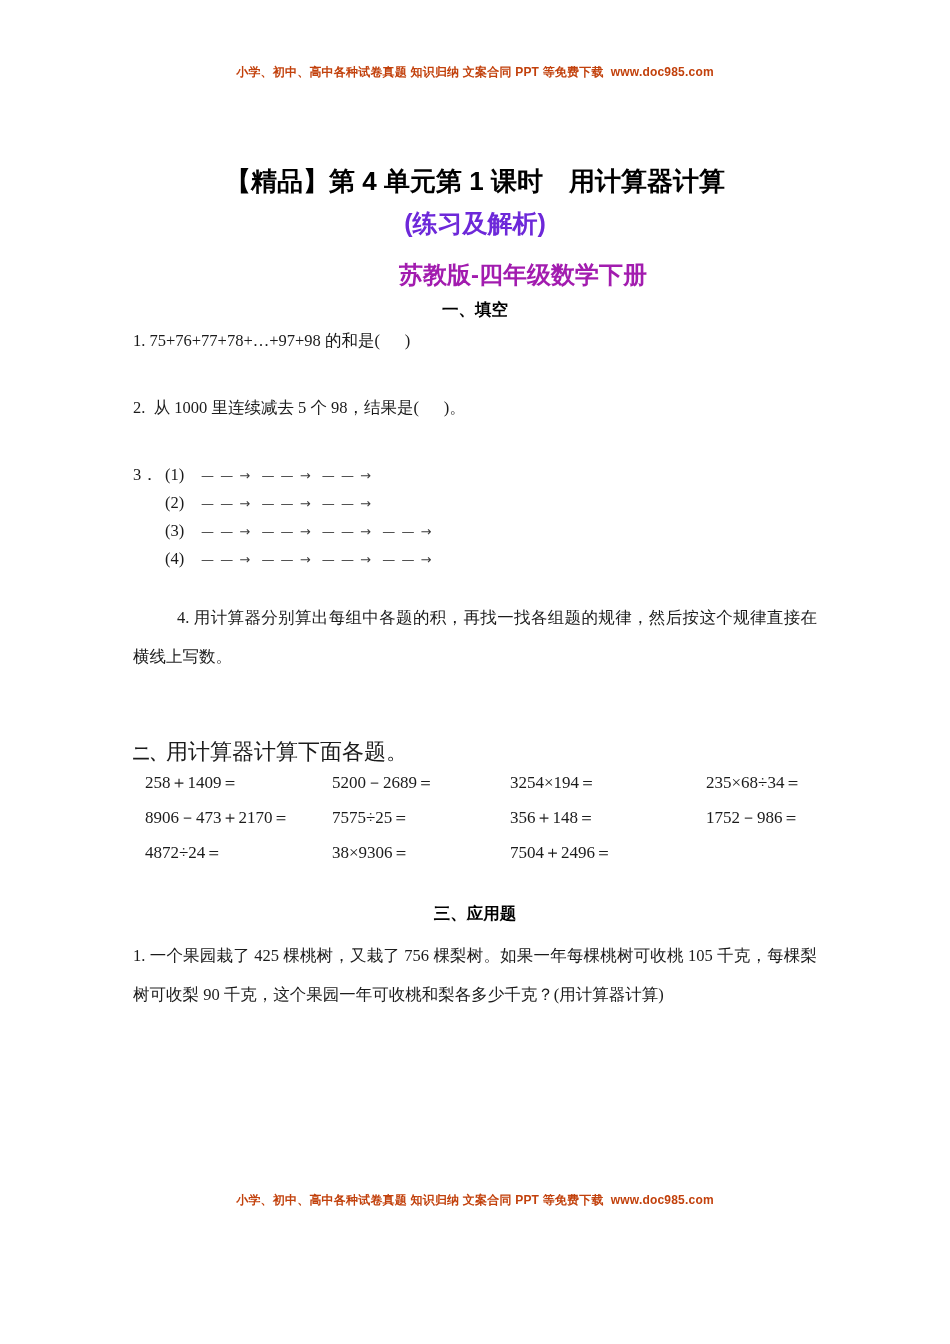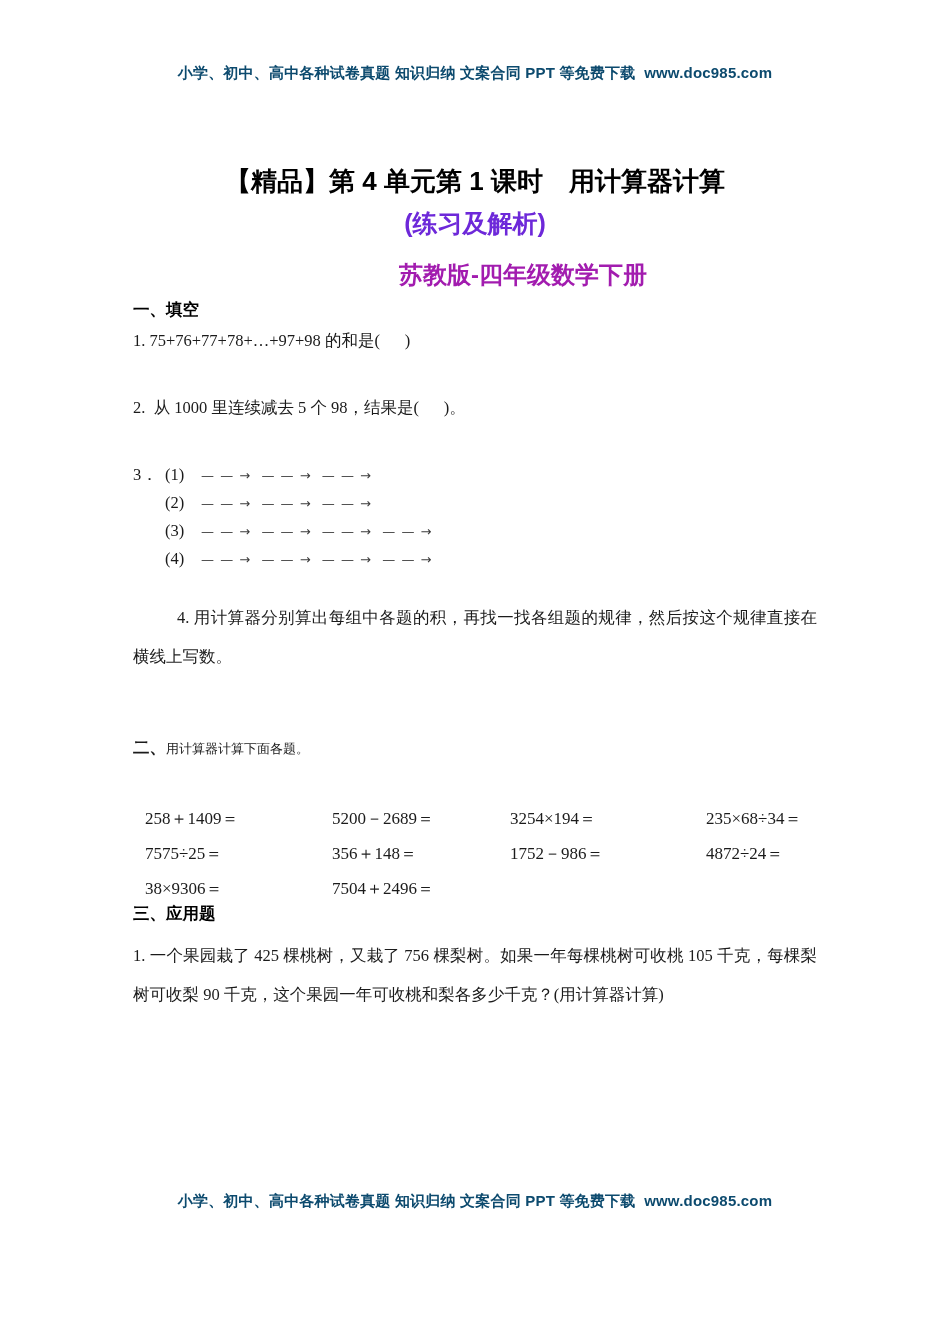--- a/index.html
+++ b/index.html
@@ -12,66 +12,65 @@
     overflow:hidden;
   }
   .abs { position:absolute; }
   .full { left:0; width:950px; text-align:center; }
   .content { left:133px; width:684px; }
   .ws-pre { white-space:pre; }
 
   .watermark {
     font-family:"Liberation Sans","DejaVu Sans",sans-serif;
     font-weight:600;
-    font-size:15px;
-    color:#0c4a6e;
+    font-size:12px;
+    color:#c2410c;
     letter-spacing:0.2px;
   }
   .title1 {
     font-family:"Liberation Sans","DejaVu Sans",sans-serif;
     font-weight:700; font-size:26px; color:#000;
   }
   .title2 {
     font-family:"Liberation Sans","DejaVu Sans",sans-serif;
     font-weight:700; font-size:25px; color:#6d28d9;
   }
   .title3 {
     font-family:"Liberation Sans","DejaVu Sans",sans-serif;
     font-weight:700; font-size:24px; color:#a21caf;margin-left:48px;
   }
   .sec-head {
     font-family:"Liberation Sans","DejaVu Sans",sans-serif;
-    font-weight:700; font-size:16.5px; color:#000;
+    font-weight:700; font-size:16.5px; color:#000;text-align:center;
   }
   .body-txt { font-size:16.5px; }
   .q3-row { line-height:28px; height:28px; }
   .q3-num  { display:inline-block; width:32px; font-size:16.5px; }
   .q3-label{ display:inline-block; width:36px; font-size:16.5px; }
   .arrows  {
     font-family:"DejaVu Sans",sans-serif;
     font-size:13px; color:#3a3a3a; letter-spacing:1px;
   }
   .para {
     font-size:16.5px; line-height:39px;
     text-align:justify;
   }
   .indent { text-indent:44px; }
   .eq-grid {
     display:grid;
     grid-template-columns:187px 178px 196px 1fr;
     padding-left:12px;
     font-size:17px;
-    margin-top:36px;
   }
   .eq-cell { height:35px; line-height:35px; white-space:pre; }
   .mix-head-num {
     font-family:"Liberation Sans","DejaVu Sans",sans-serif;
     font-weight:700; font-size:16.5px;
   }
-  .mix-head-rest { font-size:13px; }
+  .mix-head-rest { font-size:22px; }
 </style>
 </head>
 <body>
 
 <div class="abs full watermark ws-pre" style="top:64px">小学、初中、高中各种试卷真题 知识归纳 文案合同 PPT 等免费下载  www.doc985.com</div>
 
 <div class="abs full title1" style="top:164px">【精品】第 4 单元第 1 课时　用计算器计算</div>
 <div class="abs full title2" style="top:207px">(练习及解析)</div>
 <div class="abs full title3" style="top:259px">苏教版-四年级数学下册</div>
 
@@ -100,20 +99,21 @@
 
 <div class="abs content" style="top:737px">
   <span class="mix-head-num">二、</span><span class="mix-head-rest">用计算器计算下面各题。</span>
 </div>
 
 <div class="abs content eq-grid" style="top:765px">
   <div class="eq-cell">258＋1409＝</div>
   <div class="eq-cell">5200－2689＝</div>
   <div class="eq-cell">3254×194＝</div>
   <div class="eq-cell">235×68÷34＝</div>
+  <div class="eq-cell">8906－473＋2170＝</div>
   <div class="eq-cell">7575÷25＝</div>
   <div class="eq-cell">356＋148＝</div>
   <div class="eq-cell">1752－986＝</div>
   <div class="eq-cell">4872÷24＝</div>
   <div class="eq-cell">38×9306＝</div>
   <div class="eq-cell">7504＋2496＝</div>
 </div>
 
 <div class="abs content sec-head" style="top:903px">三、应用题</div>
 

